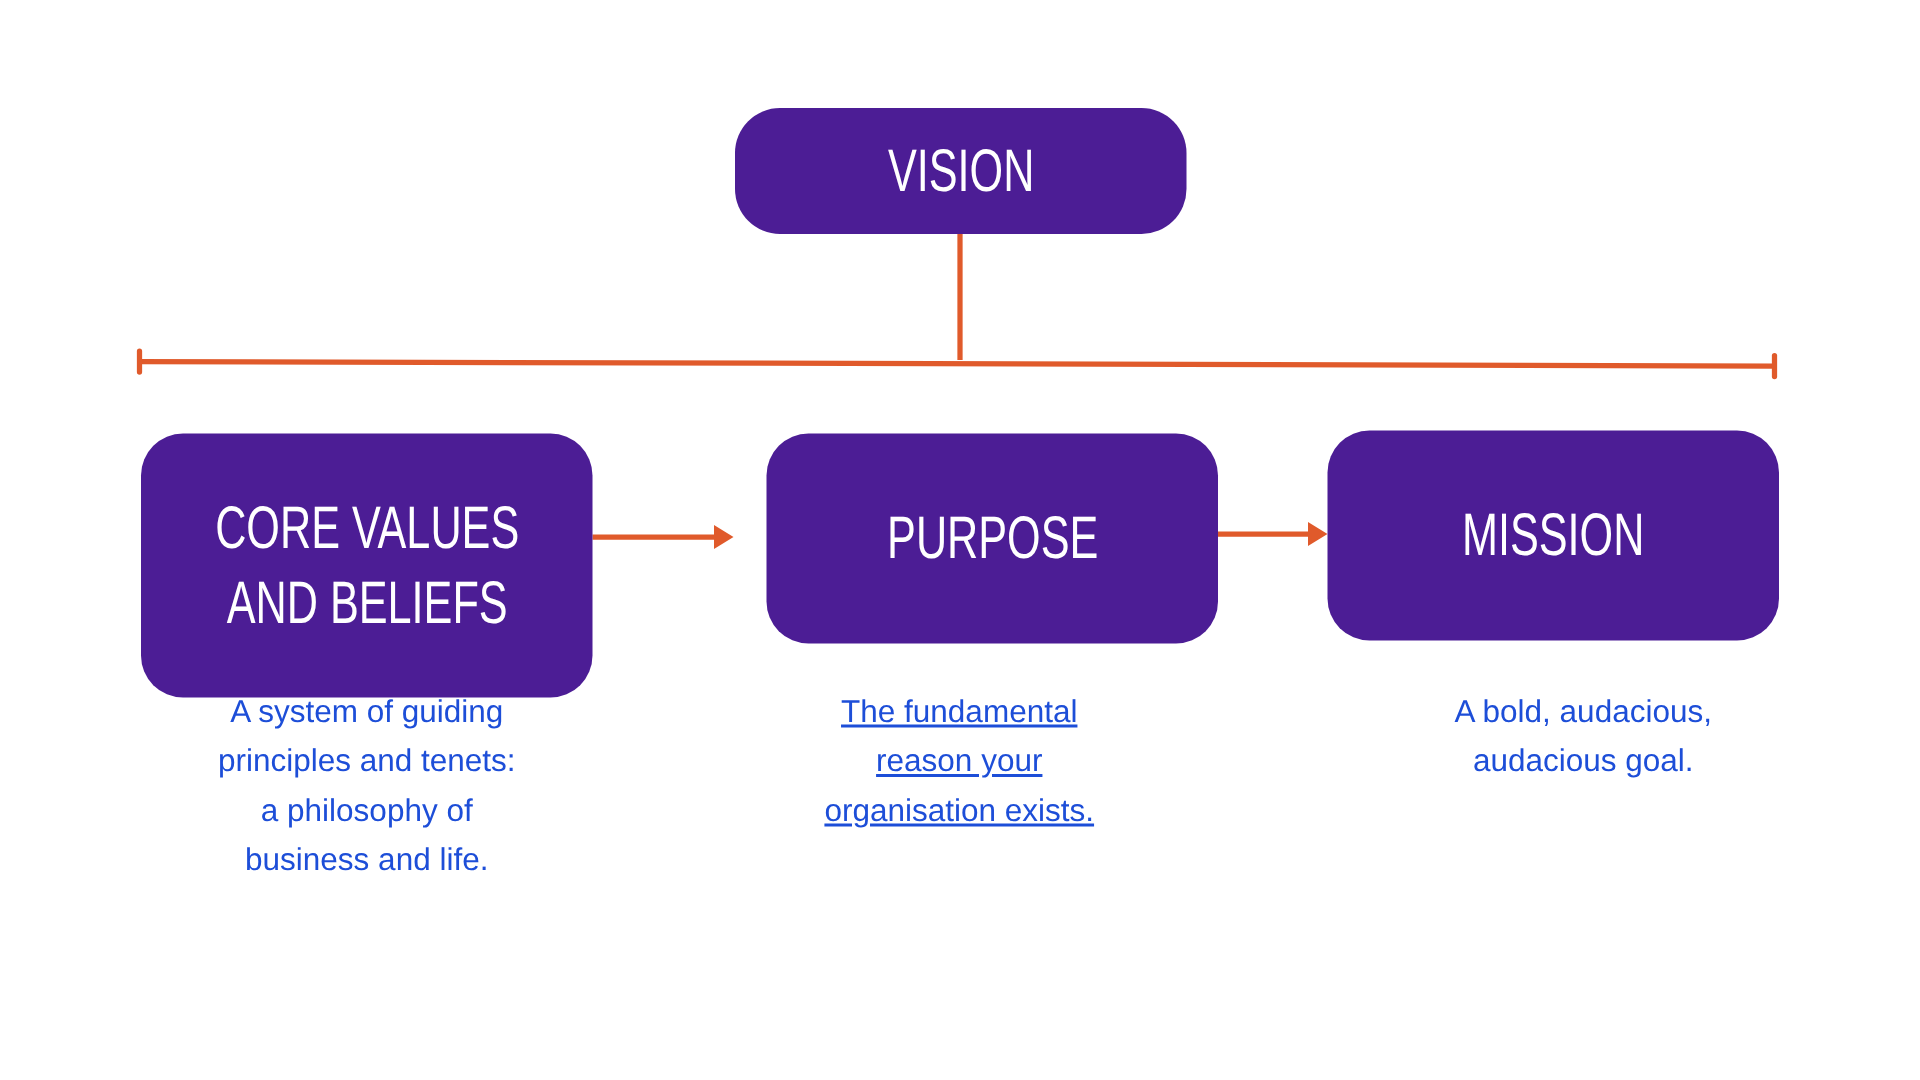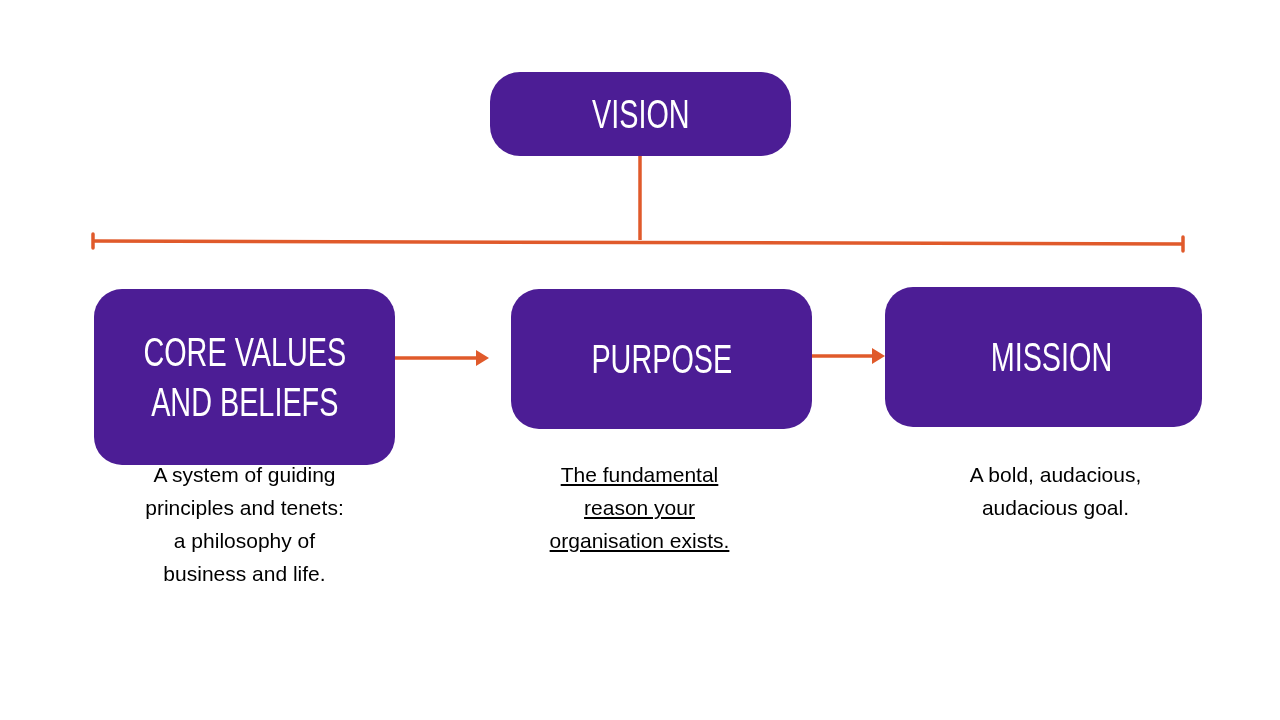--- a/index.html
+++ b/index.html
@@ -14,24 +14,24 @@
       font-family: "Liberation Sans", sans-serif;
       font-size: 40px;
       line-height: 50px;
       letter-spacing: 0px;
       transform-origin: center;
     }
     .box span { display: inline-block; transform: scaleX(0.72); white-space: pre-line; }
     #vision { left: 490px; top: 72px; width: 301px; height: 84px; border-radius: 30px; }
     #core { left: 94px; top: 289px; width: 301px; height: 176px; }
     #purpose { left: 489px; top: 289px; width: 301px; height: 140px; margin-left: 22px; }
-    #mission { left: 885px; top: 287px; width: 301px; height: 140px; padding-left: 16px; }
+    #mission { left: 885px; top: 287px; width: 301px; height: 140px; }
     .desc {
       position: absolute;
-      color: #000000;
+      color: #1d4ed8;
       font-family: "Liberation Sans", sans-serif;
       font-size: 21px;
       line-height: 33px;
       text-align: center;
       white-space: pre-line;
     }
     #desc-core { left: 94px; top: 458px; width: 301px; }
     #desc-purpose { left: 489px; top: 458px; width: 301px; text-decoration: underline; }
     #desc-mission { left: 905px; top: 458px; width: 301px; }
     svg.connectors { position: absolute; left: 0; top: 0; }

